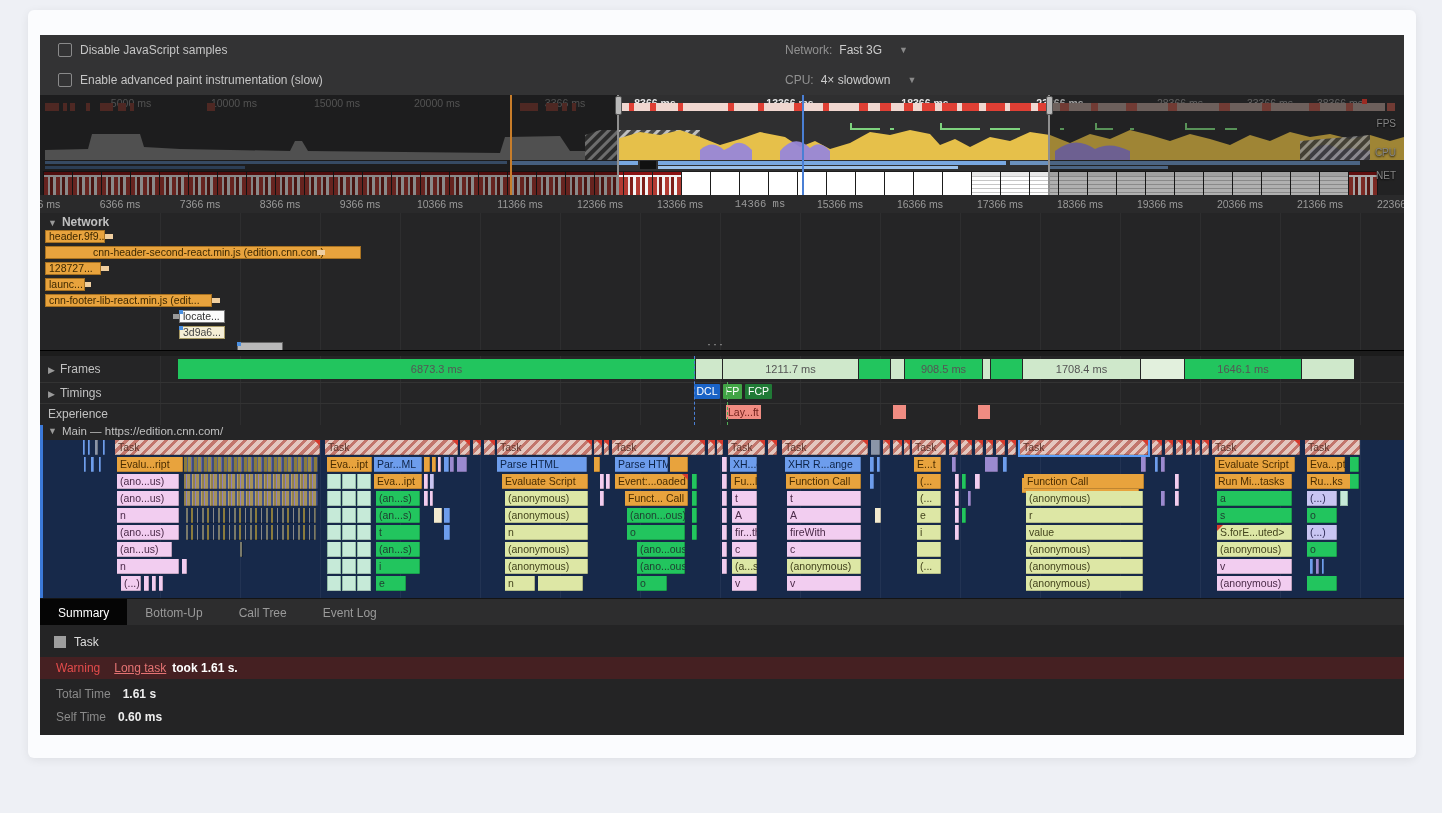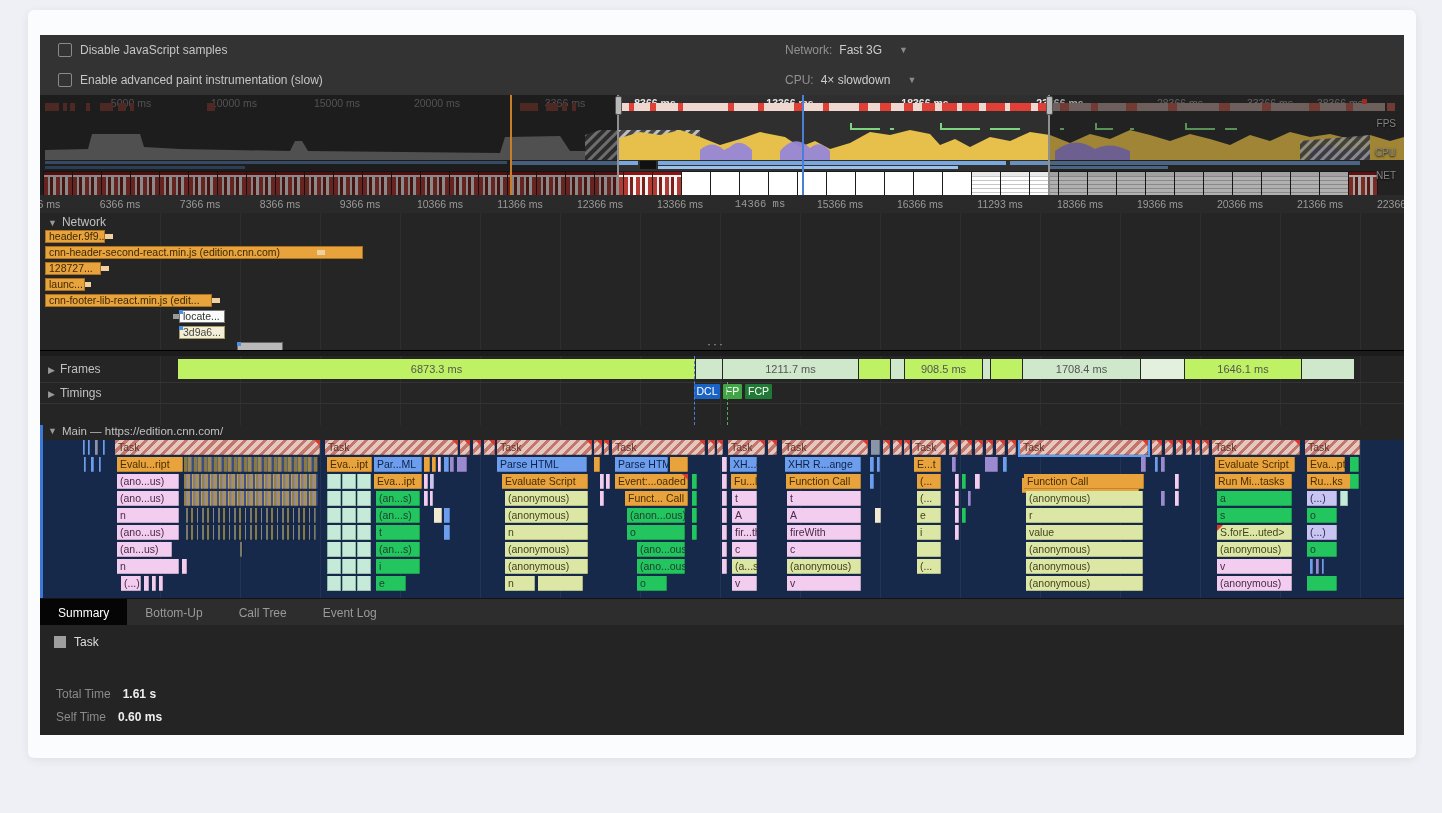--- a/index.html
+++ b/index.html
@@ -37,41 +37,41 @@
   .handle-line{position:absolute;top:0;width:2px;height:100%;background:#8f8f8f;}
   .handle-grip{position:absolute;top:1px;width:5px;height:17px;background:#b9b9b9;border:1px solid #555;border-radius:2px;}
   .vline{position:absolute;top:0;width:2px;height:100%;}
 
   
   .ruler{position:absolute;left:0;top:160px;width:100%;height:18px;background:#2a2a2b;border-bottom:1px solid #161616;}
   .rl{position:absolute;top:3px;font-size:10.5px;color:#9a9a9a;transform:translateX(-50%);white-space:nowrap;}
 
   
   .network{position:absolute;left:0;top:178px;width:100%;height:137px;background:#252526;overflow:hidden;}
-  .sec-head{position:absolute;left:8px;top:2px;color:#c0c0c0;}
+  .sec-head{position:absolute;left:8px;top:2px;color:#c0c0c0;font-weight:bold;}
   .sec-head .tri-d{font-size:9px;color:#9a9a9a;margin-right:5px;}
   .req{position:absolute;height:13px;font-size:10.5px;line-height:13px;white-space:nowrap;overflow:hidden;text-indent:4px;}
   .rq-orange{background:#e8a33d;color:#3d2800;box-shadow:inset 0 0 0 1px rgba(90,55,0,.45);}
   .rq-white{background:#fbfbfb;color:#333;box-shadow:inset 0 0 0 1px #777;}
   .rq-cream{background:#f5eed6;color:#444;box-shadow:inset 0 0 0 1px #a89a64;}
   .rq-gray{background:#b9b9b9;color:#333;box-shadow:inset 0 0 0 1px #666;}
   .tail{position:absolute;top:4px;height:5px;background:#f0cfa0;}
   .dot{position:absolute;left:0;top:0;width:4px;height:4px;background:#4a90e2;}
   .gl{position:absolute;top:0;width:1px;height:100%;background:rgba(255,255,255,.045);}
   .dots{position:absolute;color:#aaa;font-size:12px;letter-spacing:2px;}
 
   .divider{position:absolute;left:0;top:315px;width:100%;height:6px;background:#1c1c1c;border-top:1px solid #000;border-bottom:1px solid #000;}
 
   
   .tracks{position:absolute;left:0;top:321px;width:100%;height:69px;background:#252526;}
   .trow{position:absolute;left:0;width:100%;border-bottom:1px solid #333;}
   .t-label{position:absolute;left:8px;top:50%;transform:translateY(-50%);color:#c0c0c0;white-space:nowrap;}
   .tri-r{font-size:9px;color:#9a9a9a;margin-right:5px;}
   .fseg{position:absolute;top:3px;height:20px;font-size:11px;line-height:20px;text-align:center;color:#555;overflow:hidden;white-space:nowrap;}
-  .f-white{background:#bef264;}.f-green{background:#cfe8cb;}.f-green2{background:#e2f0dd;}
+  .f-white{background:#22c55e;}.f-green{background:#cfe8cb;}.f-green2{background:#e2f0dd;}
   .badge{position:absolute;top:2px;height:15px;line-height:15px;font-size:10.5px;color:#fff;text-align:center;border-radius:1px;}
   .xbadge{position:absolute;top:2px;height:14px;line-height:14px;font-size:10.5px;background:#f08c82;color:#74231d;text-indent:2px;overflow:hidden;white-space:nowrap;}
   .xsq{position:absolute;top:2px;height:14px;background:#f08c82;}
   .vdash-b{position:absolute;width:1px;border-left:1px dashed #4a7fd4;}
   .vdash-g{position:absolute;width:1px;border-left:1px dashed #4fae54;}
 
   
   .mainhead{position:absolute;left:0;top:390px;width:100%;height:15px;background:#252526;color:#c0c0c0;border-bottom:1px solid #111;}
   .mainhead span.txt{position:absolute;left:22px;top:0px;font-size:11.5px;}
   .mainhead .tri-d{position:absolute;left:8px;top:1px;font-size:9px;color:#9a9a9a;}
@@ -334,21 +334,21 @@
       <div class="rl" style="left: 160px;">7366 ms</div>
       <div class="rl" style="left: 240px;">8366 ms</div>
       <div class="rl" style="left: 320px;">9366 ms</div>
       <div class="rl" style="left: 400px;">10366 ms</div>
       <div class="rl" style="left: 480px;">11366 ms</div>
       <div class="rl" style="left: 560px; text-align: center;">12366 ms</div>
       <div class="rl" style="left: 640px;">13366 ms</div>
       <div class="rl" style="left: 720px; font-family: Liberation Mono, monospace;">14366 ms</div>
       <div class="rl" style="left: 800px;">15366 ms</div>
       <div class="rl" style="left: 880px;">16366 ms</div>
-      <div class="rl" style="left: 960px;">11293 ms</div>
+      <div class="rl" style="left: 960px;">17366 ms</div>
       <div class="rl" style="left: 1040px;">18366 ms</div>
       <div class="rl" style="left: 1120px;">19366 ms</div>
       <div class="rl" style="left: 1200px;">20366 ms</div>
       <div class="rl" style="left: 1280px;">21366 ms</div>
       <div class="rl" style="left: 1360px;">22366 ms</div>
     </div>
 
   <div class="network">
     <div>
         <div class="gl" style="left: 120px;"></div>
@@ -366,21 +366,21 @@
         <div class="gl" style="left: 1080px;"></div>
         <div class="gl" style="left: 1160px;"></div>
         <div class="gl" style="left: 1240px;"></div>
         <div class="gl" style="left: 1320px;"></div>
       </div>
     <div class="sec-head">
       <span class="tri-d">▼</span><span>Network</span>
     </div>
     <div>
         <div class="req rq-orange" style="left: 5px; top: 17px; width: 60px; overflow: visible;">header.9f9...<div class="tail" style="left: 60px; width: 8px;"></div></div>
-        <div class="req rq-orange" style="left: 5px; top: 33px; width: 318px; overflow: visible;">cnn-header-second-react.min.js (edition.cnn.com)<div class="tail" style="left: 272px; width: 8px;"></div></div>
+        <div class="req rq-orange" style="left: 5px; top: 33px; width: 272px; overflow: visible; padding-left: 44px;">cnn-header-second-react.min.js (edition.cnn.com)<div class="tail" style="left: 272px; width: 8px;"></div></div>
         <div class="req rq-orange" style="left: 5px; top: 49px; width: 56px; overflow: visible;">128727...<div class="tail" style="left: 56px; width: 8px;"></div></div>
         <div class="req rq-orange" style="left: 5px; top: 65px; width: 40px; overflow: visible;">launc...<div class="tail" style="left: 40px; width: 6px;"></div></div>
         <div class="req rq-orange" style="left: 5px; top: 81px; width: 167px; overflow: visible;">cnn-footer-lib-react.min.js (edit...<div class="tail" style="left: 167px; width: 8px;"></div></div>
         <div class="req rq-white" style="left: 139px; top: 97px; width: 46px; overflow: visible;">locate...<div class="tail" style="left: -6px; width: 6px; background: rgb(153, 153, 153);"></div><div class="dot"></div></div>
         <div class="req rq-cream" style="left: 139px; top: 113px; width: 46px;">3d9a6...<div class="dot"></div></div>
         <div class="req rq-gray" style="left: 197px; top: 129px; width: 46px;">
           <div class="dot"></div>
         </div>
       </div>
     <div class="dots" style="left:667px;top:124px;">···</div>
@@ -423,20 +423,28 @@
           <div class="fseg f-white" style="left: 1145px; width: 116px;">1646.1 ms</div>
           <div class="fseg f-green" style="left: 1262px; width: 52px;"></div>
         </div>
     </div>
     <div class="trow" style="top:26px;height:21px;">
       <span class="t-label"><span class="tri-r">▶</span><span>Timings</span></span>
       <div>
           <div class="badge" style="left: 654px; width: 26px; background: rgb(26, 99, 198);">DCL</div>
           <div class="badge" style="left: 683px; width: 19px; background: rgb(65, 164, 69);">FP</div>
           <div class="badge" style="left: 705px; width: 27px; background: rgb(32, 122, 54);">FCP</div>
+        </div>
+    </div>
+    <div class="trow" style="top:47px;height:22px;border-bottom:none;">
+      <span class="t-label"><span>Experience</span></span>
+      <div>
+          <div class="xbadge" style="left: 686px; width: 35px;">Lay...ft</div>
+          <div class="xsq" style="left: 853px; width: 13px;"></div>
+          <div class="xsq" style="left: 938px; width: 12px;"></div>
         </div>
     </div>
     <div class="vdash-b" style="left:654px;top:0;height:69px;"></div>
     <div class="vdash-g" style="left:687px;top:26px;height:43px;"></div>
   </div>
 
   <div class="mainhead">
     <span class="tri-d">▼</span>
     <span class="txt">Main — https://edition.cnn.com/</span>
   </div>
@@ -720,20 +728,25 @@
       <div class="tab">Bottom-Up</div>
       <div class="tab">Call Tree</div>
       <div class="tab">Event Log</div>
     </div>
 
   <div class="summary">
     <div class="leg">
       <span class="sw"></span>
       <span>Task</span>
     </div>
+    <div class="warnband">
+      <span class="warn-label">Warning</span>
+      <span class="warn-link">Long task</span>
+      <span class="warn-rest">took 1.61 s.</span>
+    </div>
     <div class="sumrow" style="top:62px;">
       <span>Total Time</span><b>1.61 s</b>
     </div>
     <div class="sumrow" style="top:85px;">
       <span>Self Time</span><b>0.60 ms</b>
     </div>
   </div>
 </div>
 
 </body></html>

